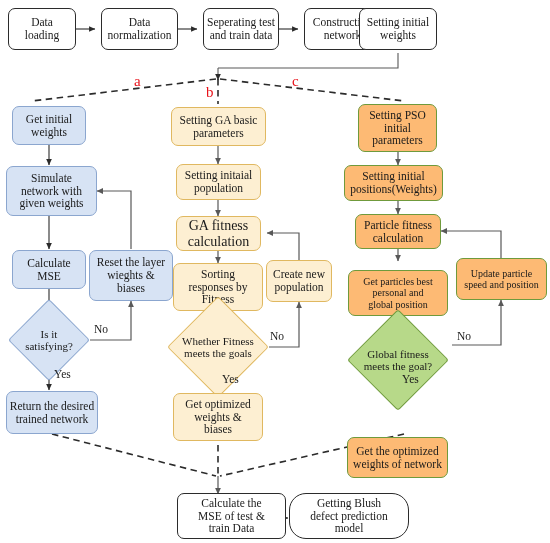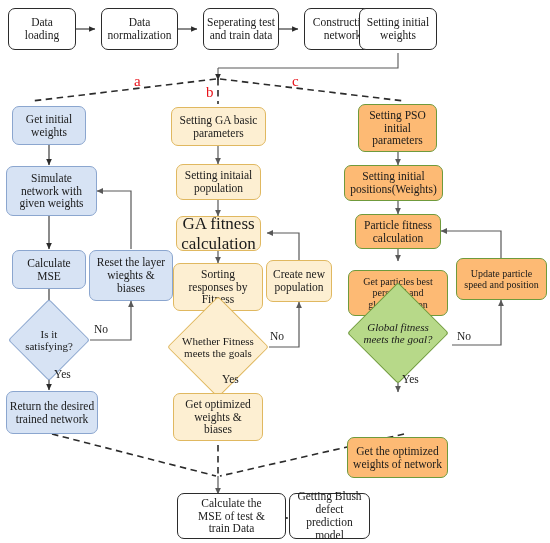--- a/index.html
+++ b/index.html
@@ -192,21 +192,21 @@
   </div>
   <div class="edge-label" style="left:94px;top:323px;font-size:11.5px;">No</div>
   <div class="edge-label" style="left:54px;top:368px;font-size:11.5px;">Yes</div>
 
   <div class="node yellow" style="left:171px;top:107px;width:95px;height:39px;font-size:11.5px;">
     <span>Setting GA basic<br>parameters</span>
   </div>
   <div class="node yellow" style="left:176px;top:164px;width:85px;height:36px;font-size:11.5px;">
     <span>Setting initaial<br>population</span>
   </div>
-  <div class="node yellow" style="left:176px;top:216px;width:85px;height:35px;font-size:17px;">
+  <div class="node yellow" style="left:176px;top:216px;width:85px;height:35px;font-size:14px;">
     <span>GA fitness<br>calculation</span>
   </div>
   <div class="node yellow" style="left:173px;top:263px;width:90px;height:48px;font-size:11.5px;">
     <span>Sorting<br>responses by<br>Fitness</span>
   </div>
   <div class="node yellow" style="left:266px;top:260px;width:66px;height:42px;font-size:11.5px;">
     <span>Create new<br>population</span>
   </div>
   <div class="diamond yellow-d" style="left:182px;top:311px;width:72px;height:72px;">
     <div class="dshape"></div>
@@ -228,32 +228,32 @@
   </div>
   <div class="node green" style="left:355px;top:214px;width:86px;height:35px;font-size:11.5px;">
     <span>Particle fitness<br>calculation</span>
   </div>
   <div class="node green" style="left:348px;top:270px;width:100px;height:46px;font-size:10px;">
     <span>Get particles best<br>personal and<br>global position</span>
   </div>
   <div class="node green" style="left:456px;top:258px;width:91px;height:42px;font-size:10px;align-items:center;">
     <span>Update particle<br>speed and position</span>
   </div>
-  <div class="diamond green-d" style="left:362px;top:297px;width:72px;height:72px;font-style:italic;">
+  <div class="diamond green-d" style="left:362px;top:324px;width:72px;height:72px;">
     <div class="dshape"></div>
     <div class="dlabel" style="font-size:11px;">
       <span>Global fitness<br>meets  the goal?</span>
     </div>
   </div>
   <div class="node green" style="left:347px;top:393px;width:101px;height:41px;font-size:11.5px;margin-top:44px;">
     <span>Get the optimized<br>weights of network</span>
   </div>
   <div class="edge-label" style="left:457px;top:330px;font-size:11.5px;">No</div>
   <div class="edge-label" style="left:402px;top:373px;font-size:11.5px;">Yes</div>
 
   <div class="node plain" style="left:177px;top:493px;width:109px;height:46px;font-size:11.5px;">
     <span>Calculate the<br>MSE of test &amp;<br>train Data</span>
   </div>
-  <div class="node plain" style="left:289px;top:493px;width:81px;height:46px;font-size:11.5px;">
+  <div class="node plain" style="left:289px;top:493px;width:120px;height:46px;font-size:11.5px;border-radius:17px;">
     <span>Getting Blush<br>defect prediction<br>model</span>
   </div>
 
 </div>
 
 </body></html>

